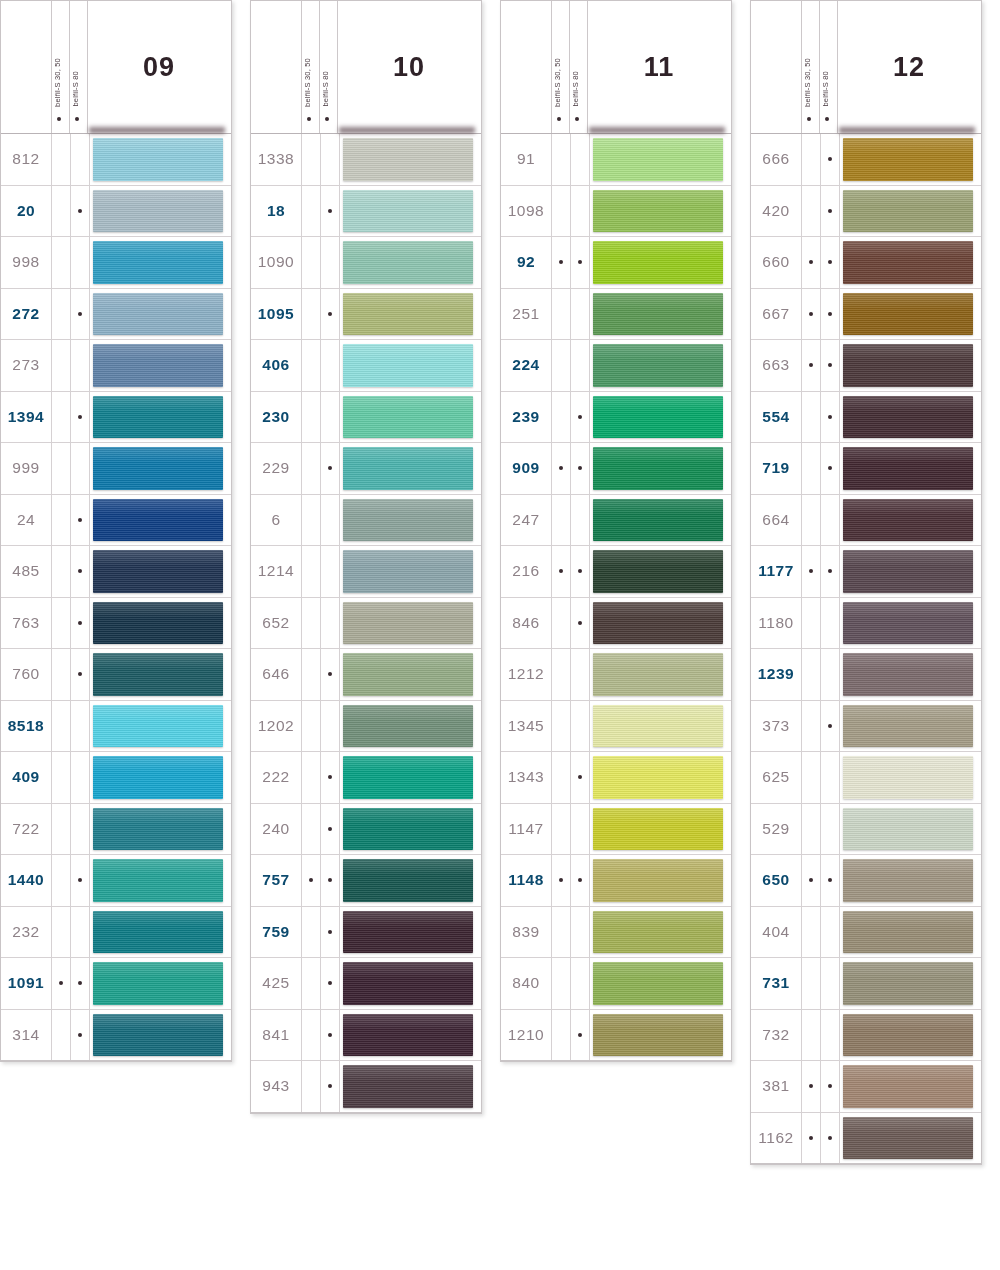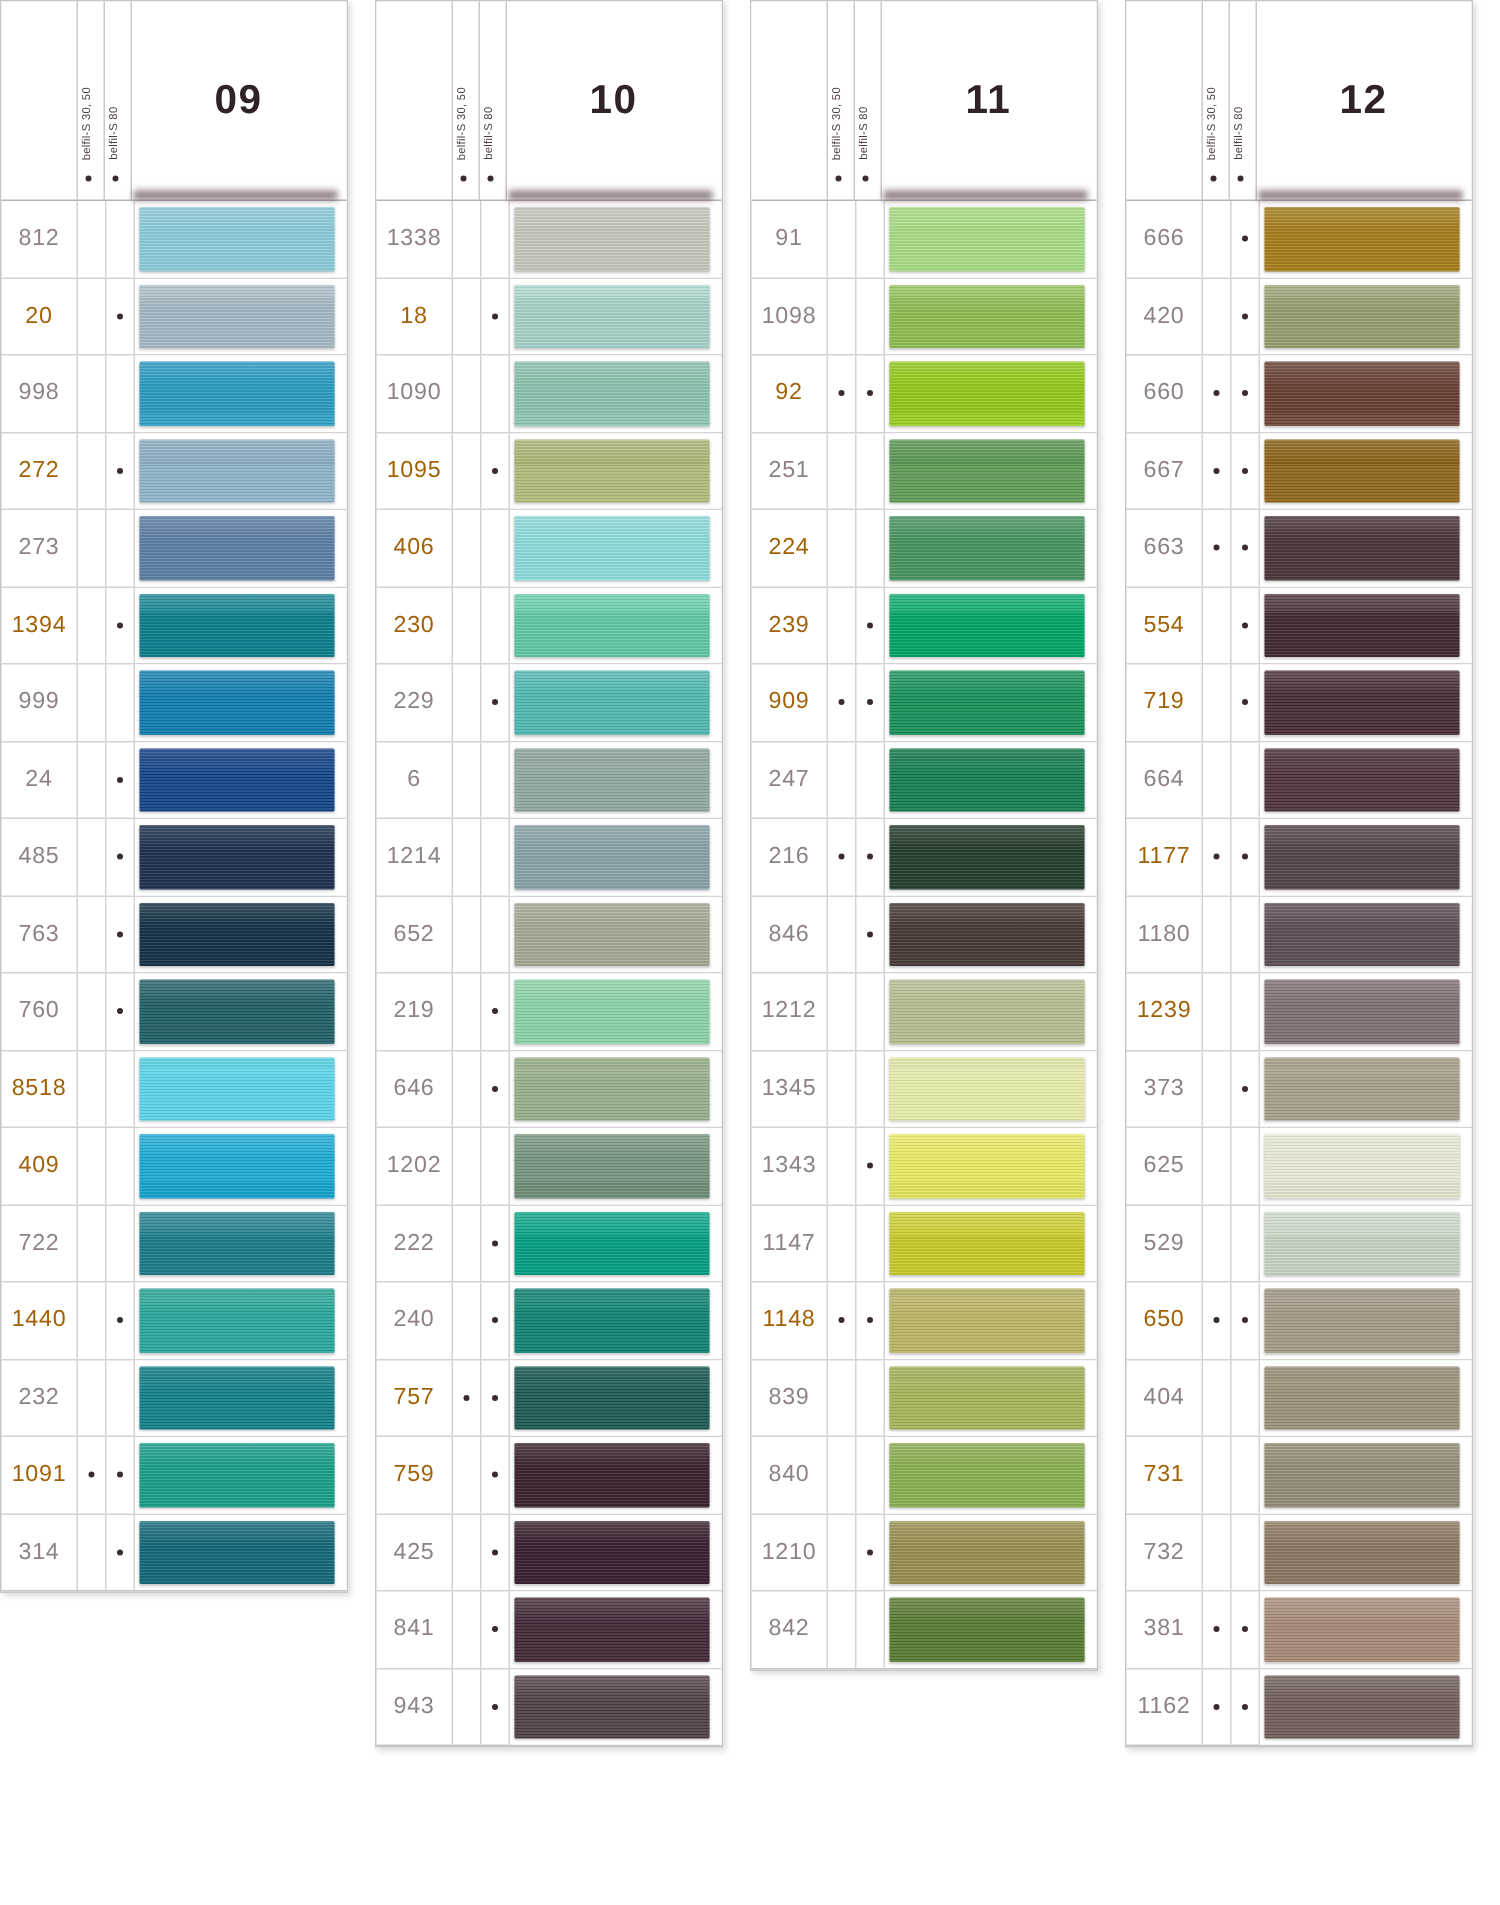--- a/index.html
+++ b/index.html
@@ -99,22 +99,22 @@
 
   .cell-num{
     width:50px;
     display:flex;align-items:center;justify-content:center;
     font-size:15.5px;
     color:#8e8288;
     border-right:1px solid #d6d1d3;
     letter-spacing:0.5px;
   }
   .cell-num.bold{
-    color:#a16207;
-    font-weight:normal;
+    color:#0c4a6e;
+    font-weight:bold;
   }
   .cell-dot{
     width:18px;
     border-right:1px solid #d6d1d3;
     display:flex;align-items:center;justify-content:center;
   }
   .dot{
     width:4px;height:4px;border-radius:50%;
     background:#3a2b31;
   }
@@ -527,32 +527,20 @@
               <span class="dot off"></span>
             </div>
             <div class="cell-dot">
               <span class="dot off"></span>
             </div>
             <div class="cell-swatch">
               <div class="spool" style="background: rgb(170, 171, 152);"></div>
             </div>
           </div>
           <div class="row">
-            <div class="cell-num">219</div>
-            <div class="cell-dot">
-              <span class="dot off"></span>
-            </div>
-            <div class="cell-dot">
-              <span class="dot"></span>
-            </div>
-            <div class="cell-swatch">
-              <div class="spool" style="background: rgb(134, 207, 162);"></div>
-            </div>
-          </div>
-          <div class="row">
             <div class="cell-num">646</div>
             <div class="cell-dot">
               <span class="dot off"></span>
             </div>
             <div class="cell-dot">
               <span class="dot"></span>
             </div>
             <div class="cell-swatch">
               <div class="spool" style="background: rgb(148, 172, 134);"></div>
             </div>
@@ -879,32 +867,20 @@
             <div class="cell-dot">
               <span class="dot off"></span>
             </div>
             <div class="cell-dot">
               <span class="dot"></span>
             </div>
             <div class="cell-swatch">
               <div class="spool" style="background: rgb(154, 146, 82);"></div>
             </div>
           </div>
-          <div class="row">
-            <div class="cell-num">842</div>
-            <div class="cell-dot">
-              <span class="dot off"></span>
-            </div>
-            <div class="cell-dot">
-              <span class="dot off"></span>
-            </div>
-            <div class="cell-swatch">
-              <div class="spool" style="background: rgb(83, 117, 43);"></div>
-            </div>
-          </div>
         </div>
       </div>
     </div>
     <div class="card c4">
       <div class="card-inner">
         <div class="card-head">
           <div class="head-rule-a"></div>
           <div class="head-rule-b"></div>
           <div class="head-rule-c"></div>
           <div class="vlabel v1">belfil-S 30, 50</div>

